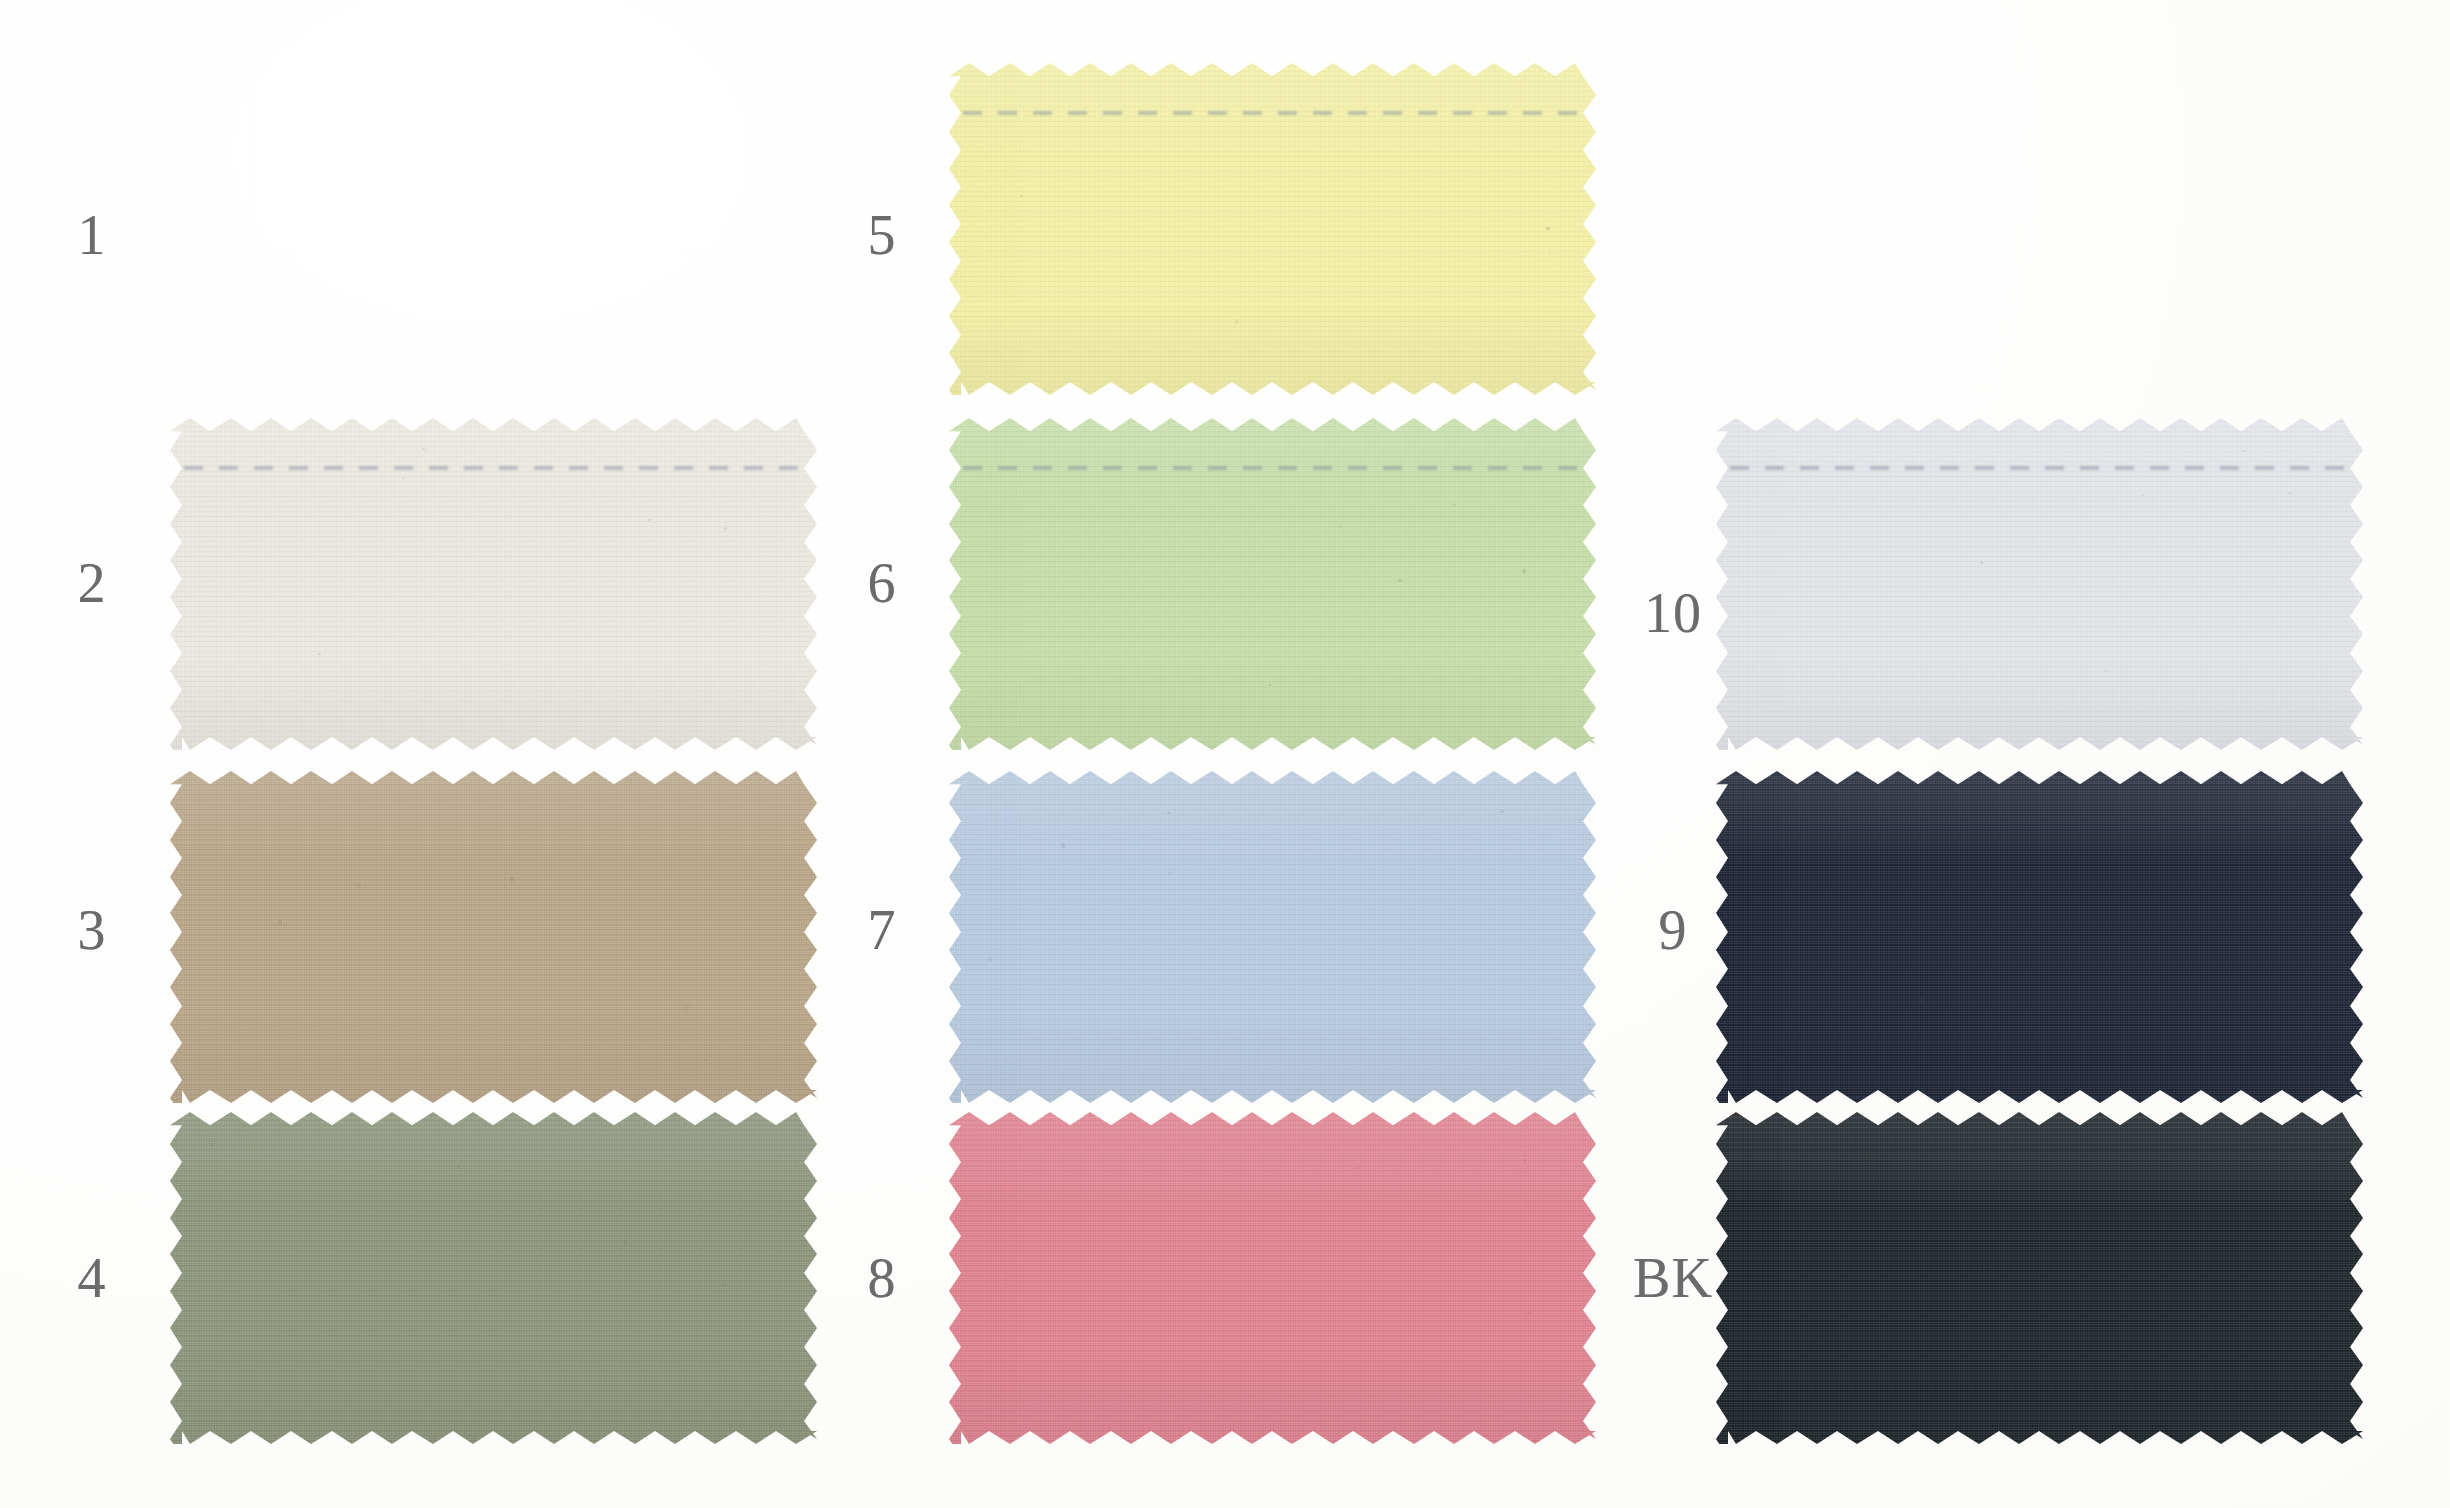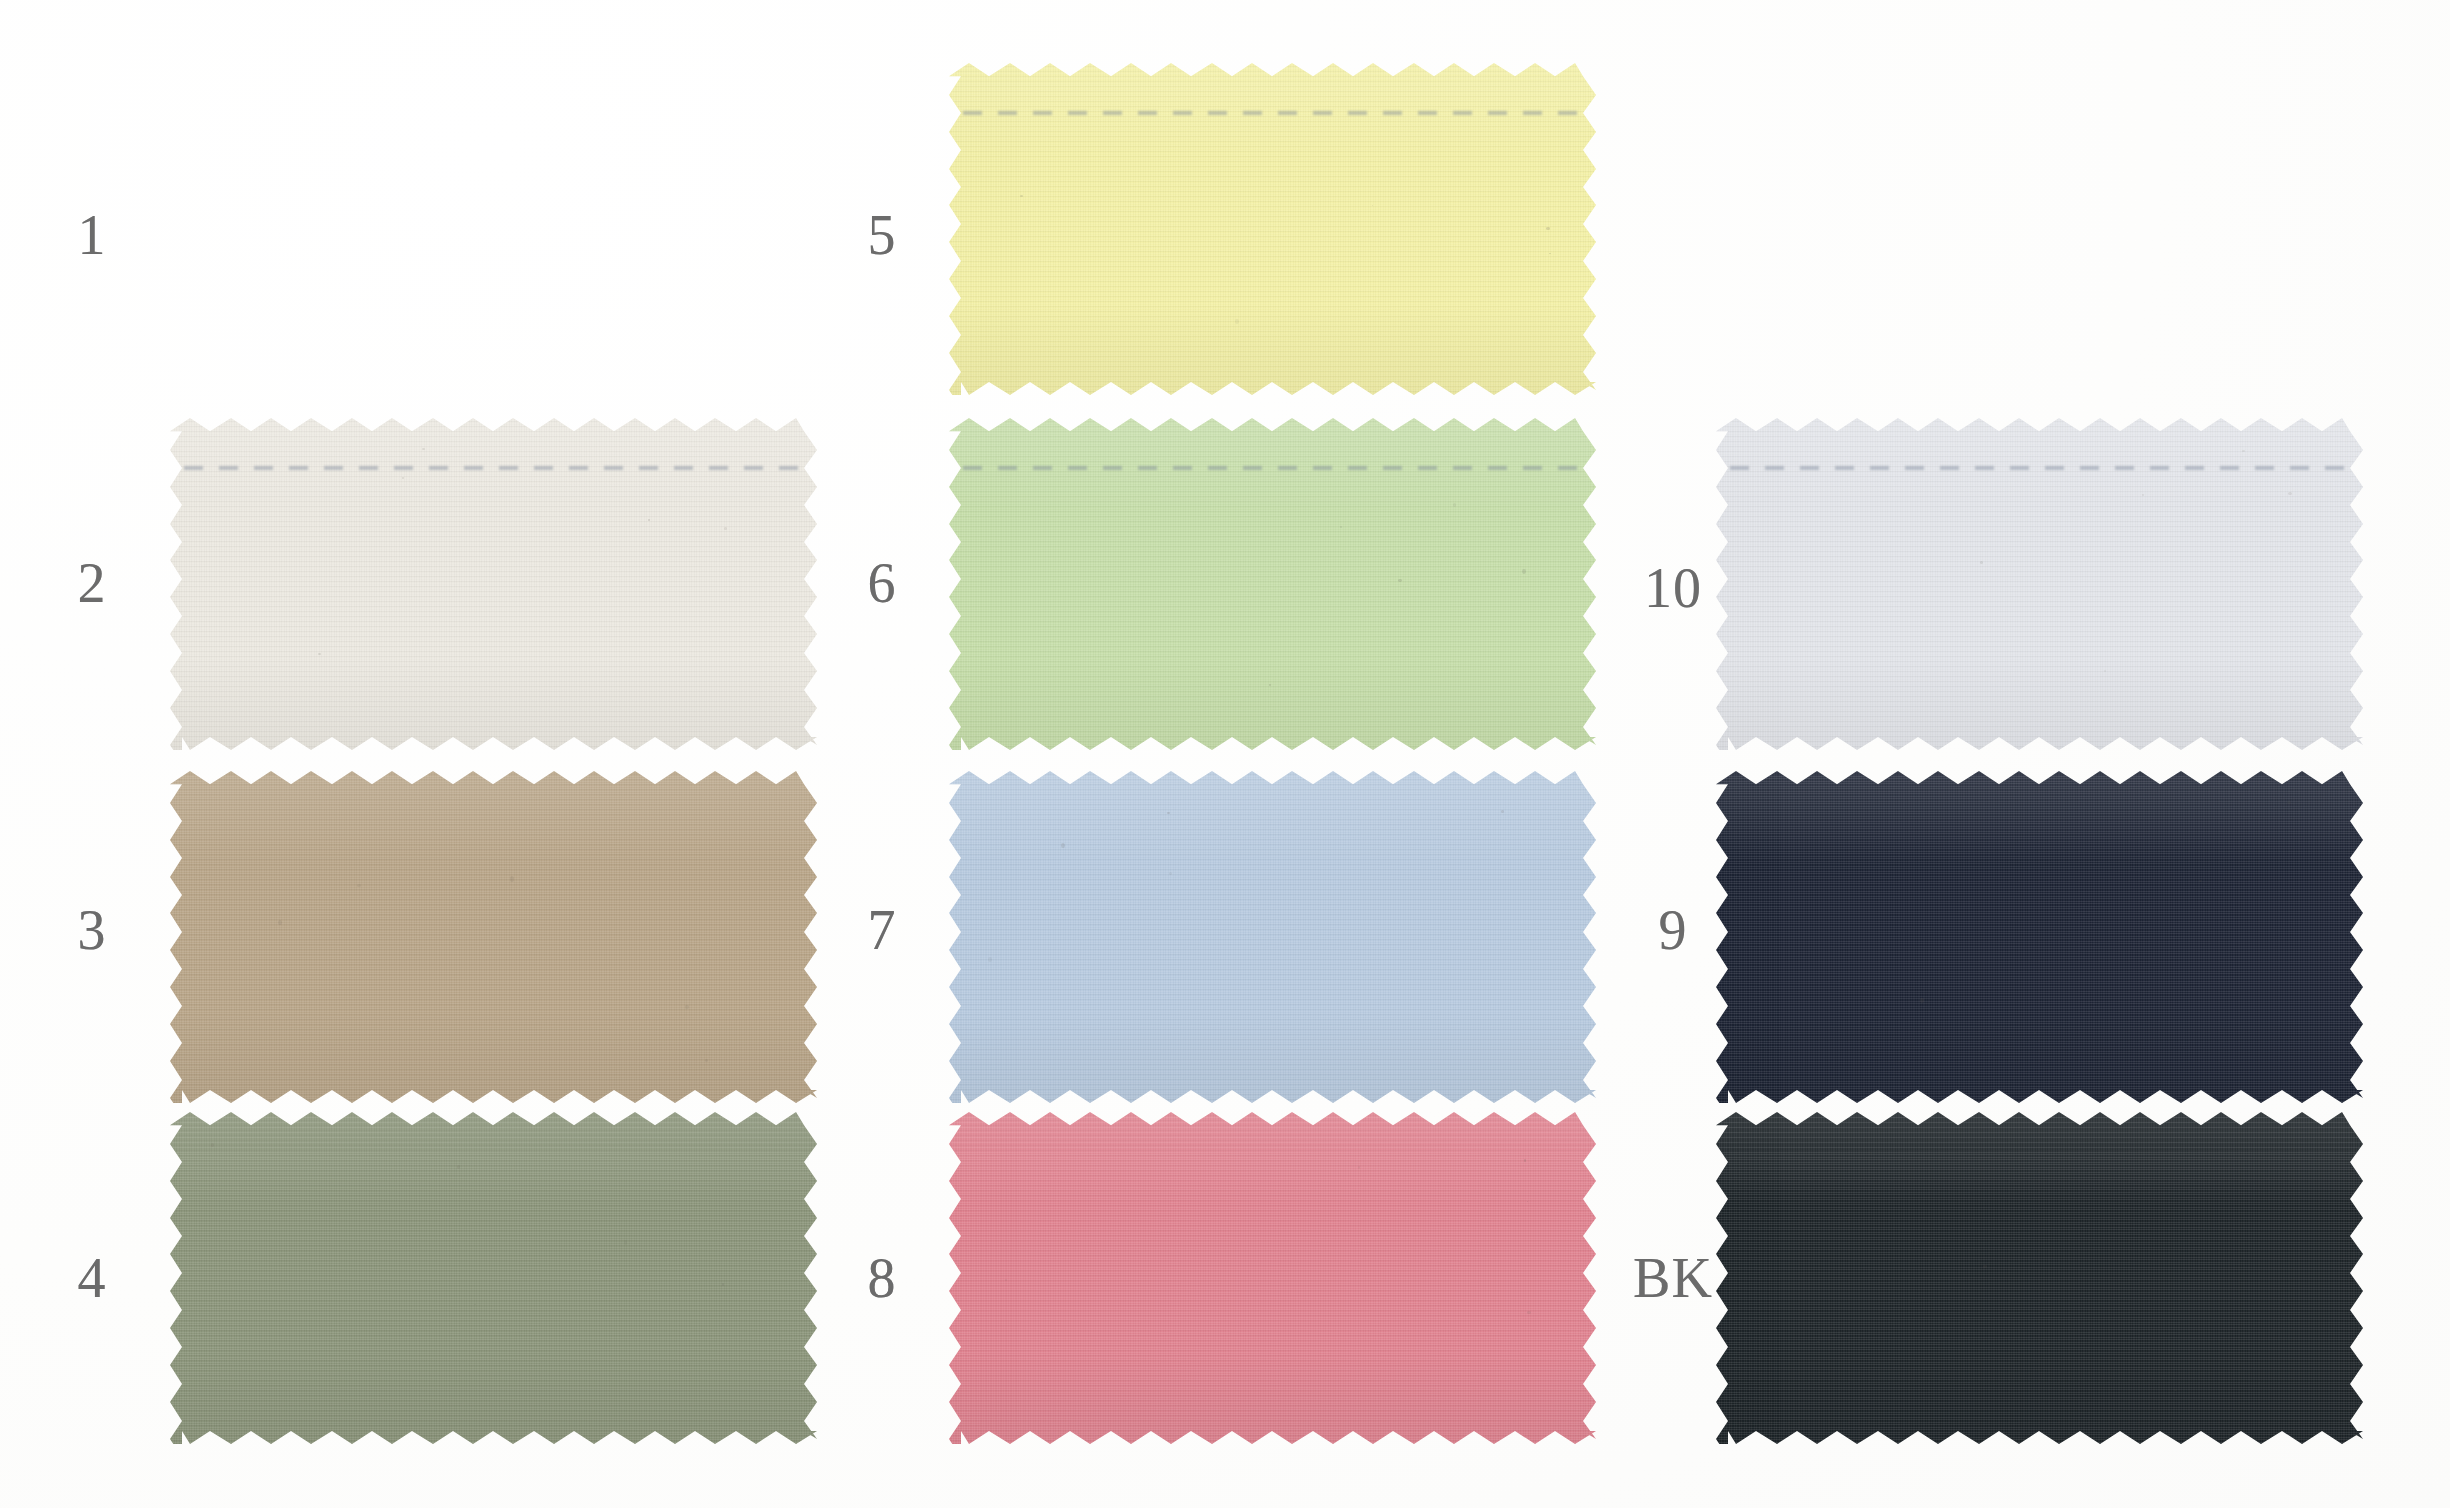--- a/index.html
+++ b/index.html
@@ -196,21 +196,21 @@
       <div class="fabric-body" style="background: rgb(224, 130, 143); clip-path: polygon(0px 13.3px, 20px 0px, 40px 13.3px, 61px 0px, 81px 13.3px, 101px 0px, 121px 13.3px, 141px 0px, 162px 13.3px, 182px 0px, 202px 13.3px, 222px 0px, 242px 13.3px, 263px 0px, 283px 13.3px, 303px 0px, 323px 13.3px, 343px 0px, 364px 13.3px, 384px 0px, 404px 13.3px, 424px 0px, 444px 13.3px, 465px 0px, 485px 13.3px, 505px 0px, 525px 13.3px, 545px 0px, 566px 13.3px, 586px 0px, 606px 13.3px, 626px 0px, 634px 13.3px, 634px 13.3px, 647px 32px, 634px 50px, 647px 69px, 634px 87px, 647px 106px, 634px 124px, 647px 142px, 634px 161px, 647px 179px, 634px 198px, 647px 216px, 634px 235px, 647px 253px, 634px 272px, 647px 290px, 634px 309px, 647px 327px, 634px 319px, 647px 319px, 626px 332px, 606px 319px, 586px 332px, 566px 319px, 545px 332px, 525px 319px, 505px 332px, 485px 319px, 465px 332px, 444px 319px, 424px 332px, 404px 319px, 384px 332px, 364px 319px, 343px 332px, 323px 319px, 303px 332px, 283px 319px, 263px 332px, 242px 319px, 222px 332px, 202px 319px, 182px 332px, 162px 319px, 141px 332px, 121px 319px, 101px 332px, 81px 319px, 61px 332px, 40px 319px, 20px 332px, 12px 319px, 12px 345px, 0px 327px, 12px 309px, 0px 290px, 12px 272px, 0px 253px, 12px 235px, 0px 216px, 12px 198px, 0px 179px, 12px 161px, 0px 142px, 12px 124px, 0px 106px, 12px 87px, 0px 69px, 12px 50px, 0px 32px, 12px 13.3px);">
         <div class="weave"></div>
         <div class="shading"></div>
         <div class="fleck" style="width: 2.2px; height: 3px; left: 575px; top: 47px; opacity: 0.46;"></div>
         <div class="fleck" style="width: 2.2px; height: 3.2px; left: 409px; top: 54px; opacity: 0.23;"></div>
         <div class="fleck" style="width: 3.6px; height: 2.7px; left: 578px; top: 199px; opacity: 0.3;"></div>
         <div class="fleck" style="width: 1.3px; height: 1.3px; left: 578px; top: 89px; opacity: 0.4;"></div>
         <div class="fleck" style="width: 2.2px; height: 2.4px; left: 56px; top: 167px; opacity: 0.26;"></div>
       </div>
     </div>
-    <div class="swatch-label" style="left: 1673px; top: 588px; color: rgb(107, 107, 107);">10</div>
+    <div class="swatch-label" style="left: 1673px; top: 613px; color: rgb(107, 107, 107);">10</div>
     <div class="fabric" style="left: 1716px; top: 418px; width: 647px; height: 332px;">
       <div class="fabric-body" style="background: rgb(226, 228, 233); clip-path: polygon(0px 13.3px, 20px 0px, 40px 13.3px, 61px 0px, 81px 13.3px, 101px 0px, 121px 13.3px, 141px 0px, 162px 13.3px, 182px 0px, 202px 13.3px, 222px 0px, 242px 13.3px, 263px 0px, 283px 13.3px, 303px 0px, 323px 13.3px, 343px 0px, 364px 13.3px, 384px 0px, 404px 13.3px, 424px 0px, 444px 13.3px, 465px 0px, 485px 13.3px, 505px 0px, 525px 13.3px, 545px 0px, 566px 13.3px, 586px 0px, 606px 13.3px, 626px 0px, 634px 13.3px, 634px 13.3px, 647px 32px, 634px 50px, 647px 69px, 634px 87px, 647px 106px, 634px 124px, 647px 142px, 634px 161px, 647px 179px, 634px 198px, 647px 216px, 634px 235px, 647px 253px, 634px 272px, 647px 290px, 634px 309px, 647px 327px, 634px 319px, 647px 319px, 626px 332px, 606px 319px, 586px 332px, 566px 319px, 545px 332px, 525px 319px, 505px 332px, 485px 319px, 465px 332px, 444px 319px, 424px 332px, 404px 319px, 384px 332px, 364px 319px, 343px 332px, 323px 319px, 303px 332px, 283px 319px, 263px 332px, 242px 319px, 222px 332px, 202px 319px, 182px 332px, 162px 319px, 141px 332px, 121px 319px, 101px 332px, 81px 319px, 61px 332px, 40px 319px, 20px 332px, 12px 319px, 12px 345px, 0px 327px, 12px 309px, 0px 290px, 12px 272px, 0px 253px, 12px 235px, 0px 216px, 12px 198px, 0px 179px, 12px 161px, 0px 142px, 12px 124px, 0px 106px, 12px 87px, 0px 69px, 12px 50px, 0px 32px, 12px 13.3px);">
         <div class="weave"></div>
         <div class="shading"></div>
         <div class="stitch" style="top: 48px;"></div>
         <div class="fleck" style="width: 2.9px; height: 3.4px; left: 264px; top: 143px; opacity: 0.33;"></div>
         <div class="fleck" style="width: 2.7px; height: 2.3px; left: 526px; top: 32px; opacity: 0.26;"></div>
         <div class="fleck" style="width: 1.8px; height: 1.6px; left: 426px; top: 76px; opacity: 0.28;"></div>
         <div class="fleck" style="width: 1.8px; height: 2.1px; left: 388px; top: 252px; opacity: 0.21;"></div>
         <div class="fleck" style="width: 4.4px; height: 3.4px; left: 572px; top: 74px; opacity: 0.28;"></div>

